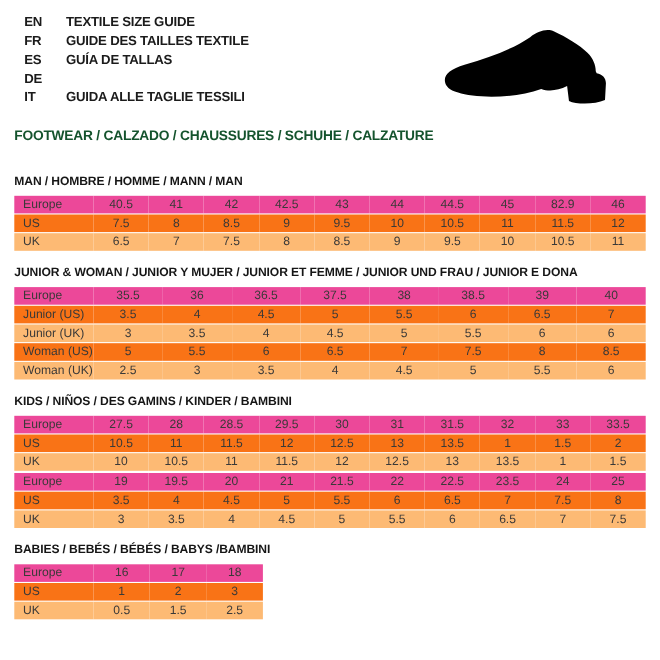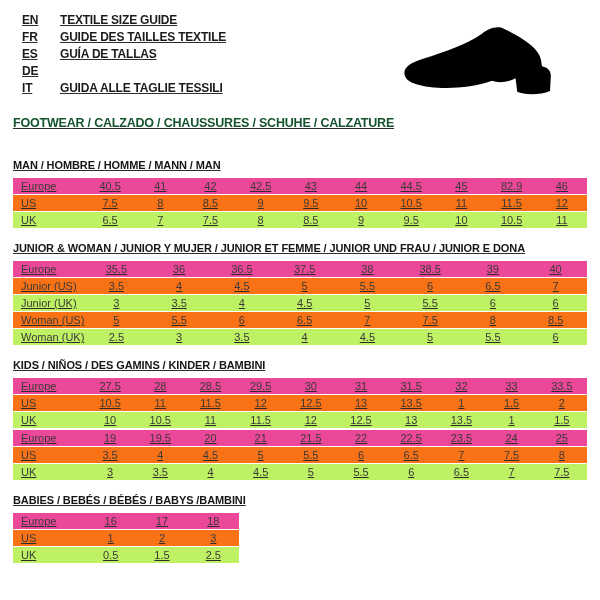--- a/index.html
+++ b/index.html
@@ -2,21 +2,21 @@
 <html><head>
 <meta charset="utf-8">
 <style>
   * { margin:0; padding:0; box-sizing:border-box; }
   html,body { width:600px; height:600px; background:#fff; overflow:hidden; }
   body {
     font-family:"Liberation Sans", sans-serif;
     color:#2e2d2c;
     position:relative;
   }
-  .page { position:relative; width:600px; height:494px; padding:12px 13px 0 13px;text-decoration:underline; }
+  .page { position:relative; width:600px; height:494px; padding:12px 13px 0 13px; }
 
   
   .lang-list { margin-left:9px; }
   .lang-row { display:flex; line-height:17px; font-size:12px; font-weight:bold; letter-spacing:-0.2px; color:#1b1b1b; }
   .lang-code { width:38px; flex:0 0 38px; }
   .category-line {
     margin-top:19px; font-size:12.5px; font-weight:bold; letter-spacing:-0.2px; color:#14532d;
   }
   .shoe { position:absolute; top:22px; right:17px; width:192px; height:84px; }
 
@@ -29,21 +29,21 @@
   .size-section:first-child h2 { margin-top:0; }
   table.size-table {
     width:574px; table-layout:fixed;
     border-collapse:separate; border-spacing:0 1px;
     font-size:11px;
   }
   table.size-table.narrow { width:226px; }
   td { height:16px; text-align:center; vertical-align:middle; color:#3a3938; padding:0; }
   td.lbl { width:72px; text-align:left; padding-left:8px; }
   tr.r-head td { background:#ec4899; }
-  tr.r-alt  td { background:#bef264;margin-left:36px; }
+  tr.r-alt  td { background:#fdba74;margin-left:36px; }
   tr.r-white td { background:#f97316;margin-left:25px; }
 </style>
 </head>
 <body>
 
 <div class="page">
 
   <div class="lang-list">
     <div class="lang-row">
       <span class="lang-code">EN</span>

